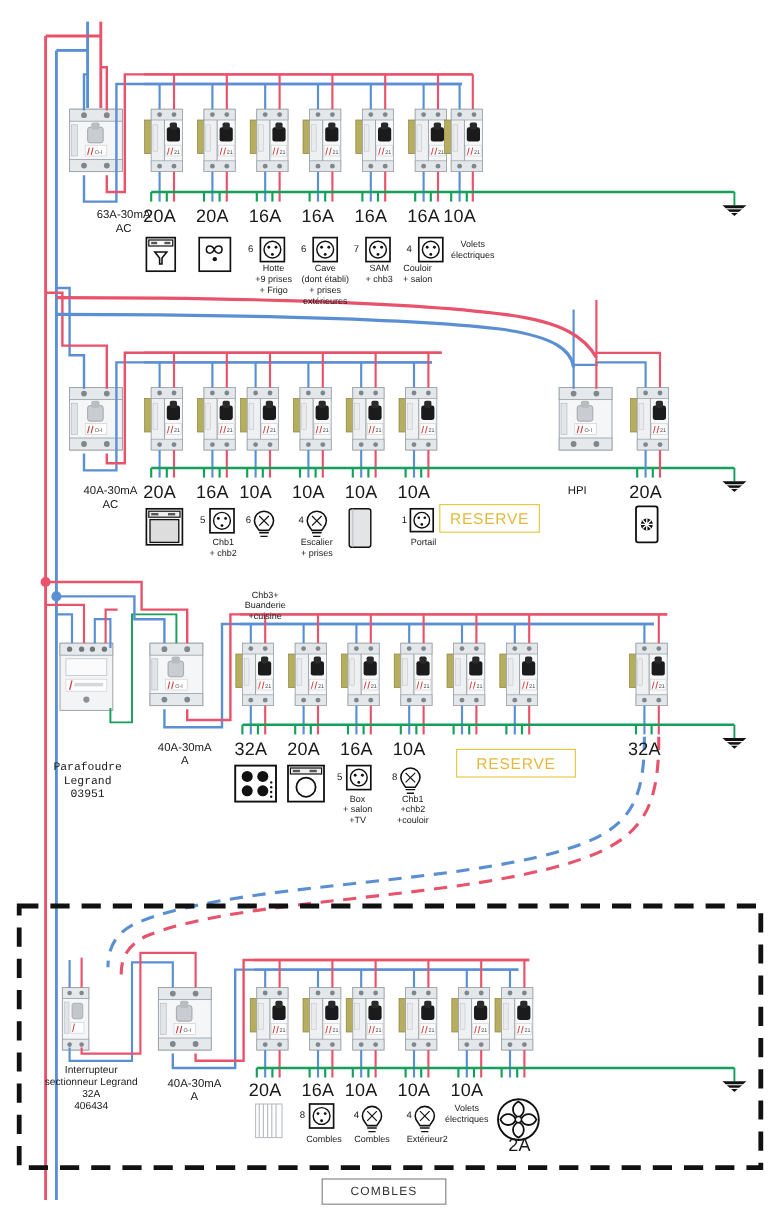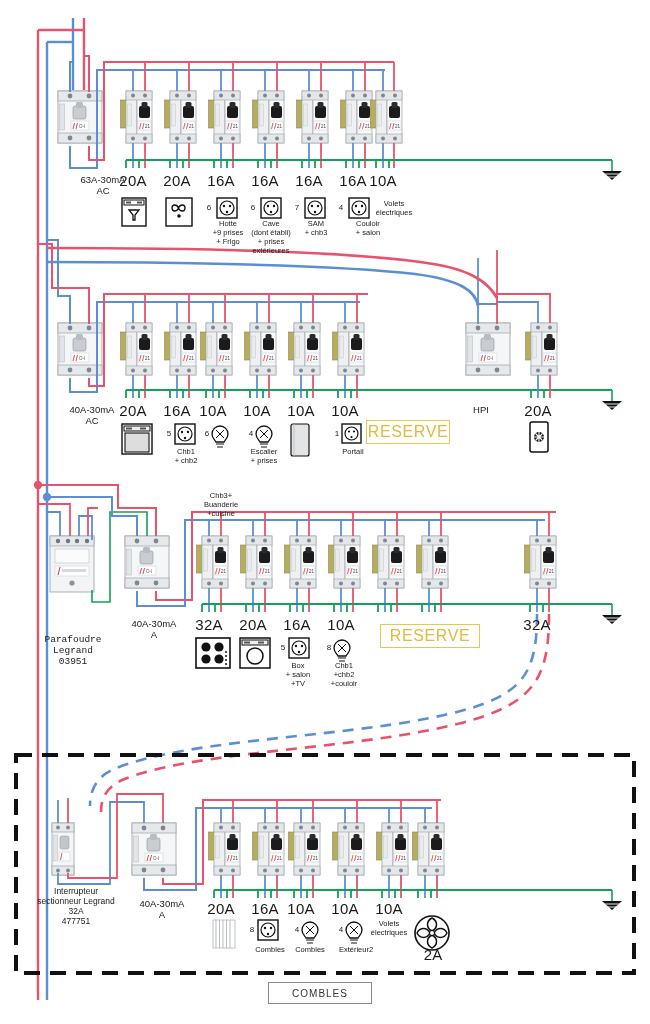--- a/index.html
+++ b/index.html
@@ -30,21 +30,21 @@
     user-select: none;
   }
   .amp { font-size: 15px; letter-spacing: .2px; }
   .dev { font-size: 9.5px; }
   .desc { font-size: 7.5px; }
   .cnt { font-size: 8px; }
   .reserve {
     position: absolute;
     border: 1.4px solid #e8c84a;
     color: #e5b93c;
-    font-size: 16px;
+    font-size: 13px;
     letter-spacing: .6px;
     display: flex; align-items: center; justify-content: center;
     background: #fff;
   }
   .combles-box {
     position: absolute;
     border: 1px solid #8a8a8a;
     color: #333;
     font-size: 10px;
     letter-spacing: 1px;
@@ -646,21 +646,21 @@
 
   <div class="lbl desc" style="left:200px; top:220px; width:56px;">Hotte
 +9 prises
 + Frigo</div>
   <div class="lbl desc" style="left:240px; top:220px; width:62px;">Cave
 (dont établi)
 + prises
 extérieures</div>
   <div class="lbl desc" style="left:290px; top:220px; width:52px;">SAM
 + chb3</div>
-  <div class="lbl desc" style="left:340px; top:220px; width:56px;">Couloir
+  <div class="lbl desc" style="left:320px; top:220px; width:56px;">Couloir
 + salon</div>
   <div class="lbl desc" style="left:366px; top:200px; width:56px;">Volets
 électriques</div>
 
   <div class="lbl dev" style="left:50px; top:404px; width:84px;">40A-30mA
 AC</div>
 
   <div class="lbl amp" style="left:108px; top:402px; width:50px;">20A</div>
   <div class="lbl amp" style="left:152px; top:402px; width:50px;">16A</div>
   <div class="lbl amp" style="left:188px; top:402px; width:50px;">10A</div>
@@ -707,21 +707,21 @@
 +TV</div>
   <div class="lbl desc" style="left:318px; top:662px; width:52px;">Chb1
 +chb2
 +couloir</div>
 
   <div class="reserve" style="left:380px; top:624px; width:100px; height:24px;">RESERVE</div>
 
   <div class="lbl desc" style="left:20px; top:886px; width:112px; font-size:8.5px;">Interrupteur
 sectionneur Legrand
 32A
-477751</div>
+406434</div>
   <div class="lbl dev" style="left:122px; top:898px; width:80px;">40A-30mA
 A</div>
 
   <div class="lbl amp" style="left:196px; top:900px; width:50px;">20A</div>
   <div class="lbl amp" style="left:240px; top:900px; width:50px;">16A</div>
   <div class="lbl amp" style="left:276px; top:900px; width:50px;">10A</div>
   <div class="lbl amp" style="left:320px; top:900px; width:50px;">10A</div>
   <div class="lbl amp" style="left:364px; top:900px; width:50px;">10A</div>
   <div class="lbl amp" style="left:408px; top:946px; width:50px;">2A</div>
 

